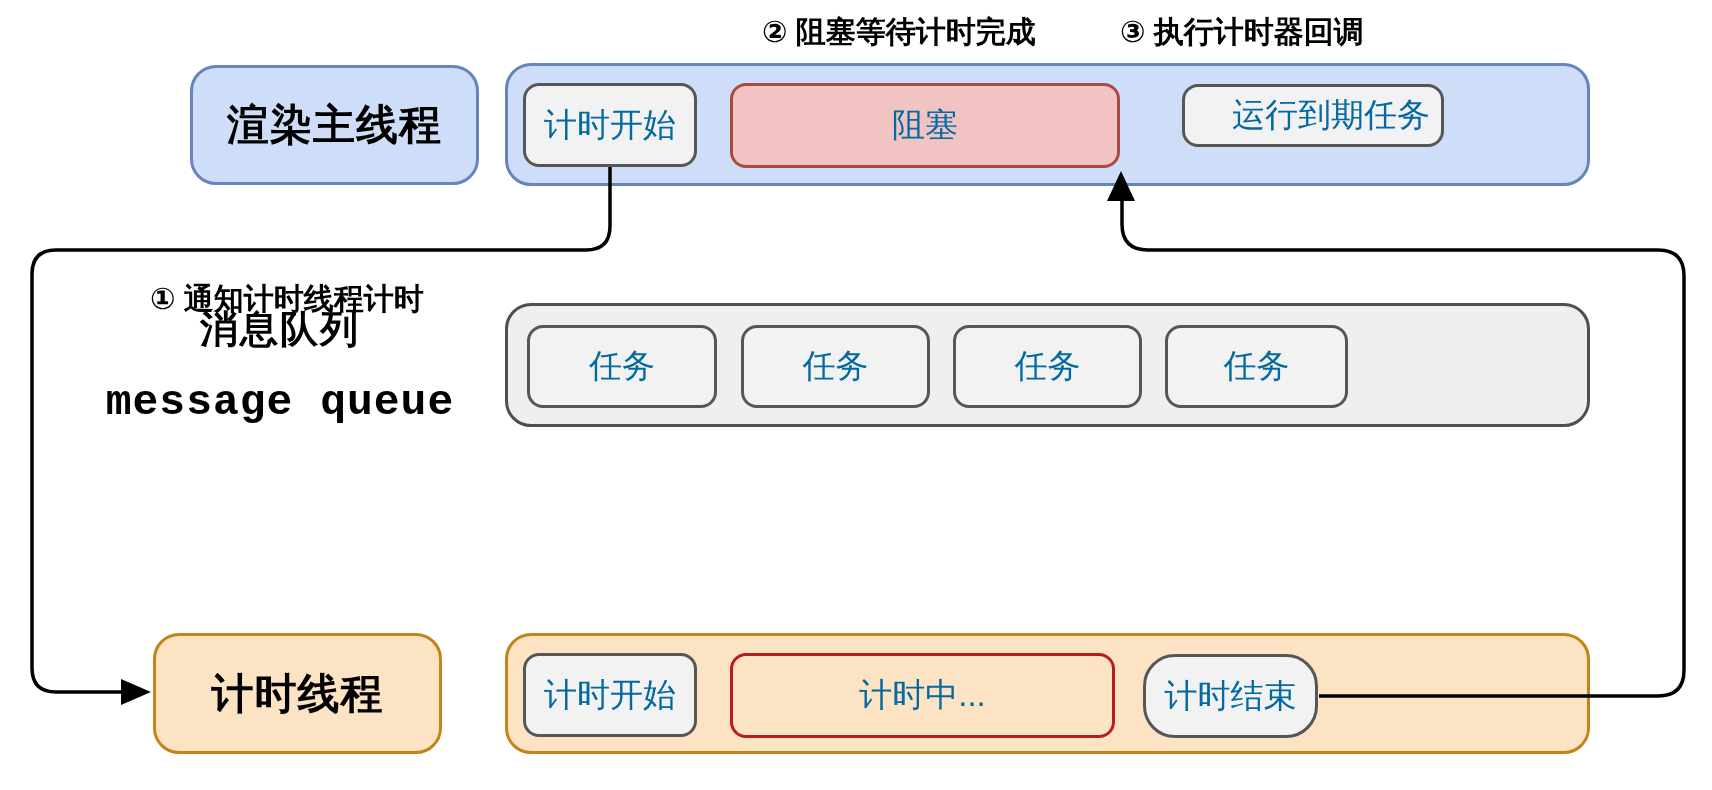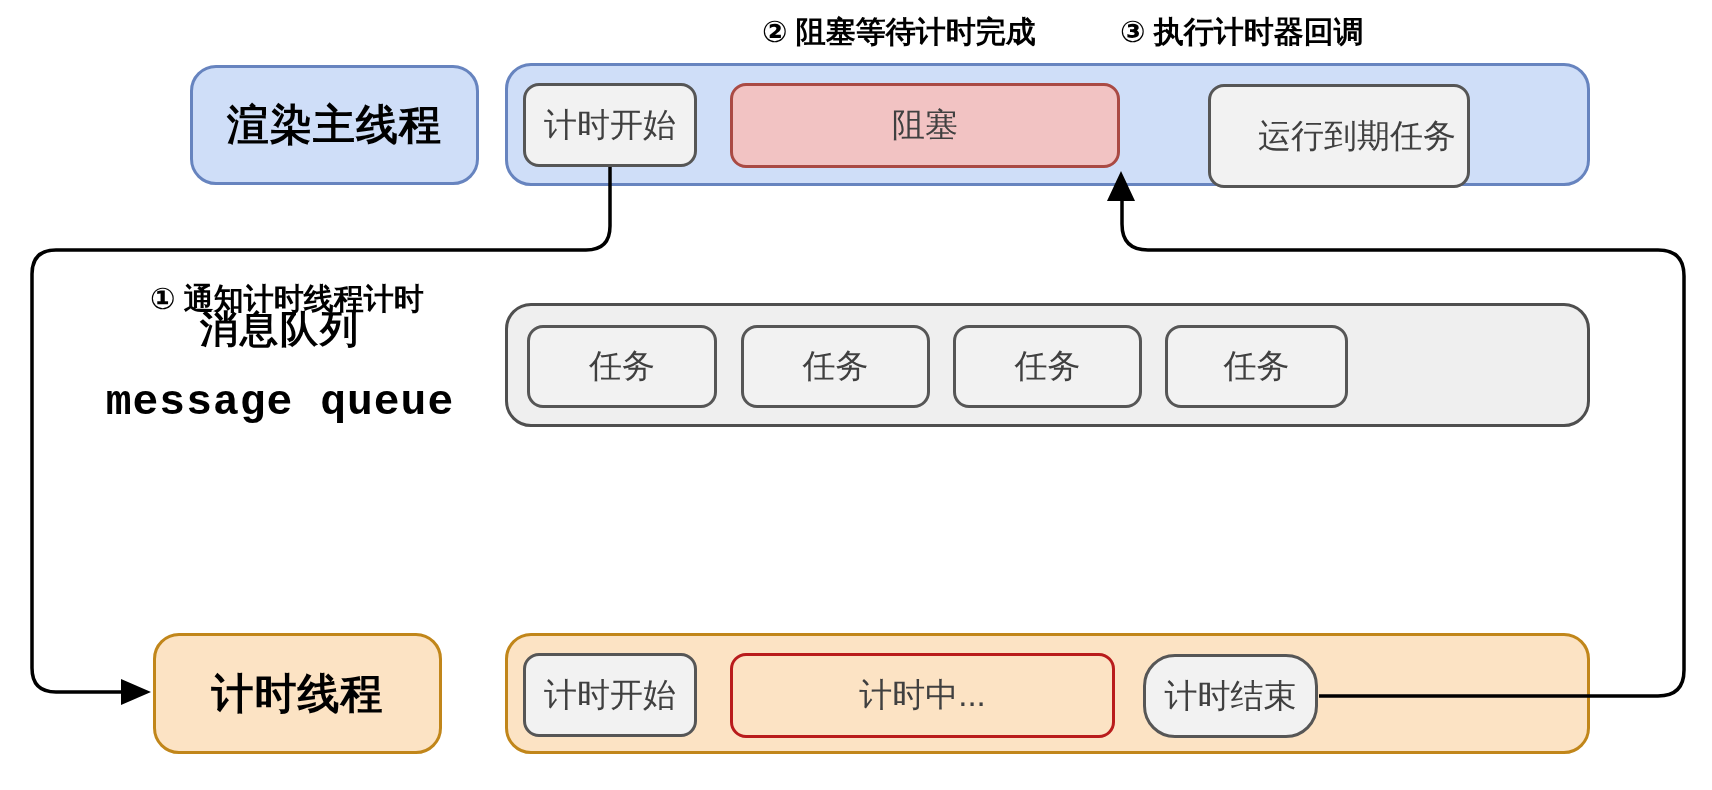--- a/index.html
+++ b/index.html
@@ -4,21 +4,21 @@
 <style>
   html,body{margin:0;padding:0;}
   body{
     width:1712px;height:790px;position:relative;background:#ffffff;
     font-family:"Liberation Sans","DejaVu Sans",sans-serif;color:#000;
     overflow:hidden;
   }
   .abs{position:absolute;box-sizing:border-box;}
   .center{display:flex;align-items:center;justify-content:center;}
   .container{border-radius:26px;}
-  .innerbox{border-radius:16px;font-size:33px;color:#404040;}
+  .innerbox{border-radius:16px;font-size:33px;color:#0369a1;}
   .blue{background:#cfdef8;border:3px solid #6784bf;}
   .grayb{background:#f2f2f2;border:3px solid #565656;}
   .redb{background:#f2c3c3;border:3px solid #aa4a44;}
   .queueb{background:#efefef;border:3px solid #4f4f4f;}
   .orangeb{background:#fce3c4;border:3px solid #c1861a;}
   .timingb{background:#fce3c4;border:3px solid #b91c1c;}
   .thread-label{font-size:42px;font-weight:600;letter-spacing:1px;}
   .annot{position:absolute;font-size:30px;font-weight:600;white-space:nowrap;color:#000;}
   .mq-text{flex-direction:column;gap:23px;}
   .mq-zh{font-size:38px;font-weight:600;letter-spacing:2px;}
@@ -35,21 +35,21 @@
 <div class="annot" style="left:150px;top:258px;margin-top:21px;">① 通知计时线程计时</div>
 
 <div class="abs center container blue thread-label" style="left:153px;top:65px;width:289px;height:120px;margin-left:37px;">渲染主线程</div>
 
 <div class="abs container blue" style="left:505px;top:63px;width:1085px;height:123px;"></div>
 
 <div class="abs center innerbox grayb" style="left:523px;top:83px;width:174px;height:84px;">计时开始</div>
 
 <div class="abs center innerbox redb" style="left:730px;top:83px;width:390px;height:85px;">阻塞</div>
 
-<div class="abs center innerbox grayb" style="left:1208px;top:84px;width:262px;height:104px;padding-left:36px;">运行到期任务</div>
+<div class="abs center innerbox grayb" style="left:1182px;top:84px;width:262px;height:63px;padding-left:36px;">运行到期任务</div>
 
 <div class="abs center mq-text" style="left:90px;top:303px;width:380px;height:124px;">
   <div class="mq-zh">消息队列</div>
   <div class="mq-en">message queue</div>
 </div>
 
 <div class="abs container queueb" style="left:505px;top:303px;width:1085px;height:124px;"></div>
 
 <div class="abs center innerbox grayb" style="left:527px;top:325px;width:190px;height:83px;">任务</div>
 <div class="abs center innerbox grayb" style="left:741px;top:325px;width:189px;height:83px;">任务</div>

